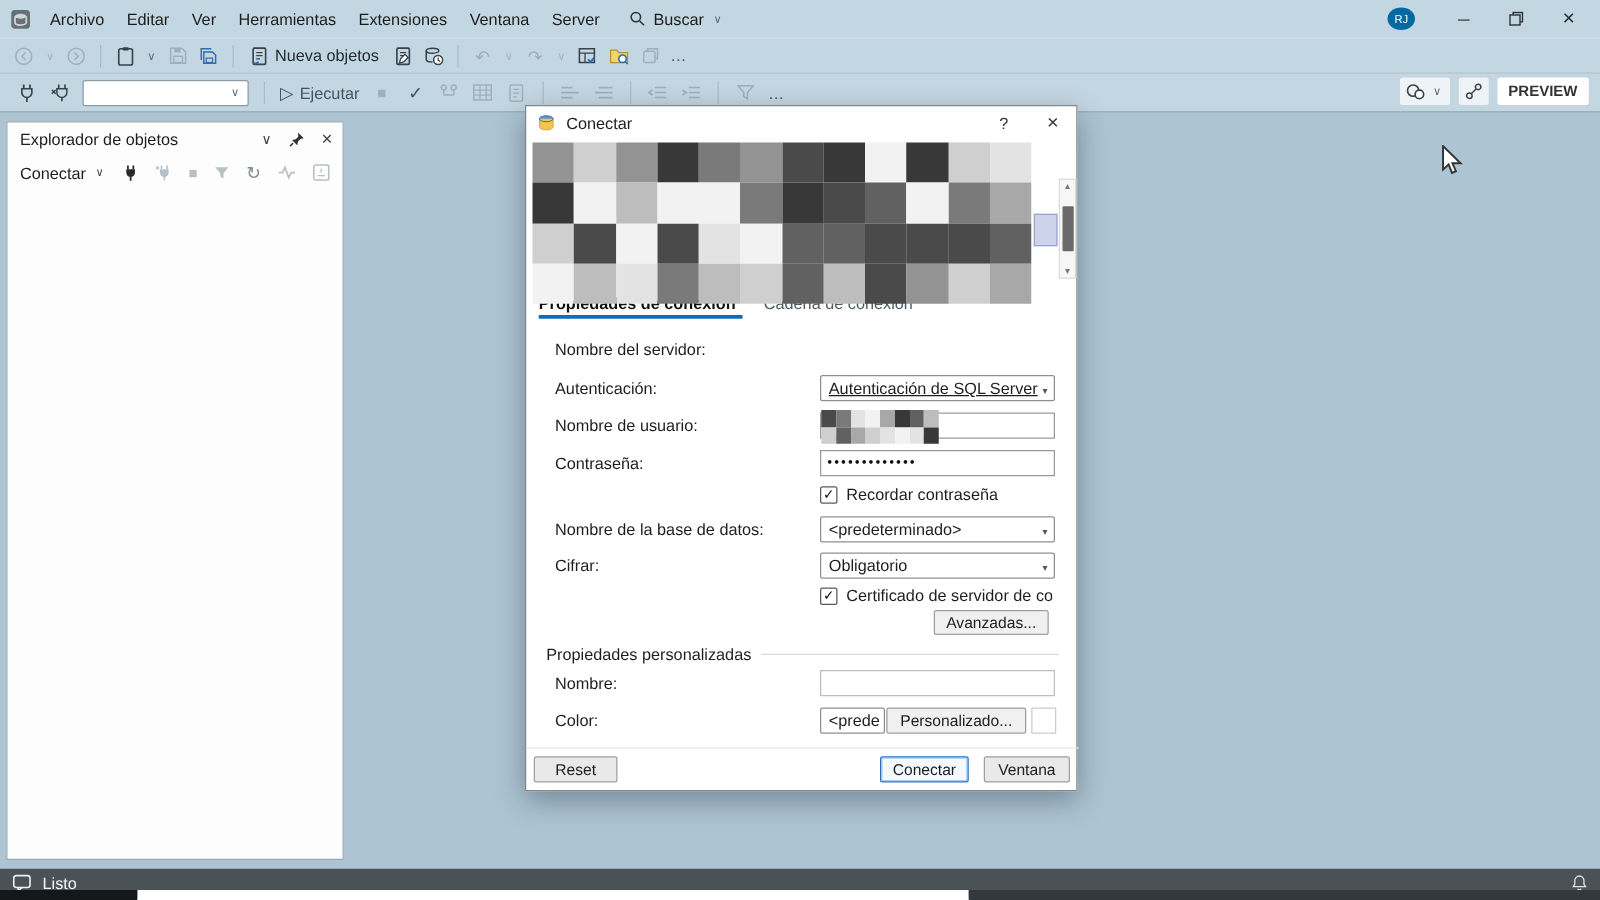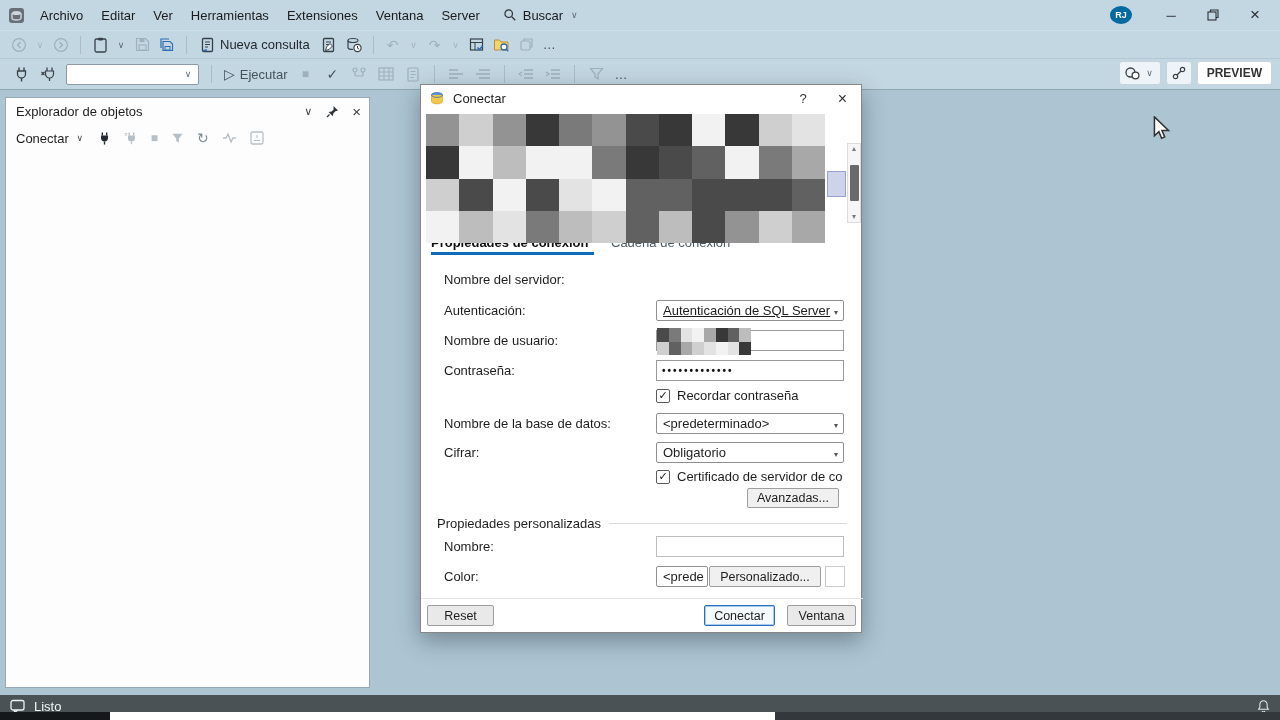--- a/index.html
+++ b/index.html
@@ -13,21 +13,21 @@
   }
   svg { display:block; }
 
   
   .titlebar { position:absolute; left:0; top:0; width:1280px; height:30px;
     background:#c3d7e2; display:flex; align-items:center; padding-left:8px; }
   .menu-item { padding:0 9px; color:#1b1b1b; cursor:default; }
   .search-box { display:flex; align-items:center; gap:6px; margin-left:14px; color:#1b1b1b; }
   .tb-right { margin-left:auto; display:flex; align-items:center; }
   .avatar { width:22px; height:18px; border-radius:50%; background:#0369a1; color:#fff;
-    font-size:9px; font-weight:bold; display:flex; align-items:center; justify-content:center; }
+    font-size:9px; font-weight:normal; display:flex; align-items:center; justify-content:center; }
   .winbtn { width:42px; height:30px; display:flex; align-items:center; justify-content:center;
     color:#2a2f33; font-size:13px; }
   .winbtn.close { font-size:17px; }
   .win-controls { display:flex; margin-left:18px; }
   .tb-right { padding-right:4px; }
 
   
   .toolbar1 { position:absolute; left:0; top:30px; width:1280px; height:28px;
     background:#c3d7e2; border-top:1px solid #cddee8; display:flex; align-items:center;
     padding-left:10px; gap:7px; }
@@ -47,21 +47,21 @@
     display:flex; align-items:center; justify-content:flex-end; padding-right:5px; }
   .combo .chev { color:#5a6a74; }
   .exec { display:flex; align-items:center; gap:5px; color:#46535c; }
   .ellipsis { font-size:13px; color:#46535c; letter-spacing:1px; }
   .right-cluster { position:absolute; right:8px; top:61px; display:flex; gap:5px; align-items:center; }
   .pill { background:rgba(255,255,255,0.7); border:1px solid #c7d4dc; border-radius:3px;
     height:24px; display:flex; align-items:center; padding:0 5px; gap:4px; color:#333; }
   .pill.preview { background:#fff; font-weight:bold; font-size:12px; padding:0 9px; }
 
   
-  .objpanel { position:absolute; left:5px; top:97px; width:365px; height:591px;
+  .objpanel { position:absolute; left:5px; top:97px; width:270px; height:591px;
     background:#fdfdfd; border:1px solid #96a9b4; }
   .objpanel-header { height:26px; display:flex; align-items:center; padding:0 8px 0 10px; }
   .objpanel-title { color:#1e1e1e; }
   .oph-icons { margin-left:auto; display:flex; align-items:center; gap:13px; color:#3c4247; }
   .objpanel-toolbar { height:28px; display:flex; align-items:center; gap:13px; padding:0 10px; }
   .oe-connect { display:flex; align-items:center; gap:6px; color:#1e1e1e; }
   .oe-icon { color:#29squ2f33; }
   .oe-icon.dis { color:#b7c0c6; }
 
   
@@ -205,21 +205,21 @@
         <rect x="6" y="9.5" width="5" height="3.5" fill="none" stroke="currentColor" stroke-width="1"></rect>
       </svg>
   </span>
   <span class="vsep"></span>
   <span class="tbtn wide">
     <svg width="15" height="16" viewBox="0 0 15 16">
         <rect x="2.5" y="1.5" width="10" height="13" rx="1" fill="none" stroke="#37414a" stroke-width="1.3"></rect>
         <path d="M5 5h5M5 7.5h5M5 10h3" stroke="#37414a" stroke-width="1"></path>
         <path d="M3 14l4-1.2" stroke="#2f6eb2" stroke-width="1.6"></path>
       </svg>
-    <span class="nq-label">Nueva consulta</span>
+    <span class="nq-label">Nueva objetos</span>
   </span>
   <span class="tbtn">
     <svg width="15" height="16" viewBox="0 0 15 16">
         <rect x="2.5" y="1.5" width="10" height="13" rx="1" fill="none" stroke="#37414a" stroke-width="1.3"></rect>
         <path d="M5 5h5M5 7.5h5" stroke="#37414a" stroke-width="1"></path>
         <path d="M4.5 13.5l3.5-1 3.5-3.5-2.5-2.5L5.5 10z" fill="#fff" stroke="#37414a" stroke-width="1"></path>
       </svg>
   </span>
   <span class="tbtn">
     <svg width="16" height="16" viewBox="0 0 16 16">

